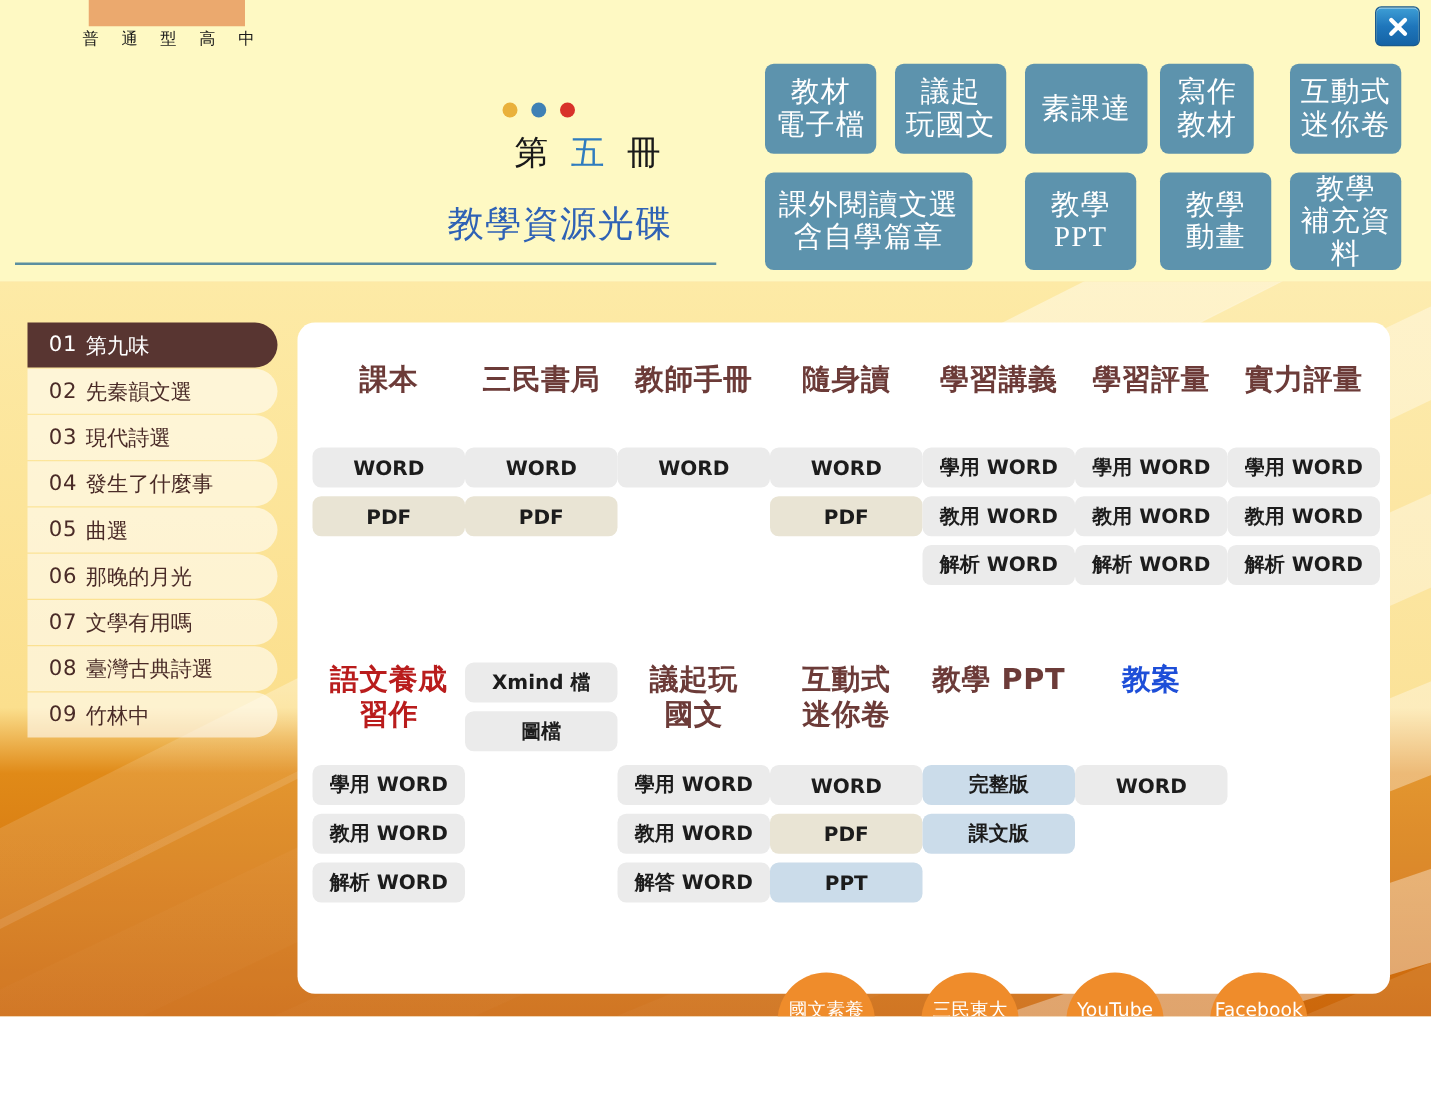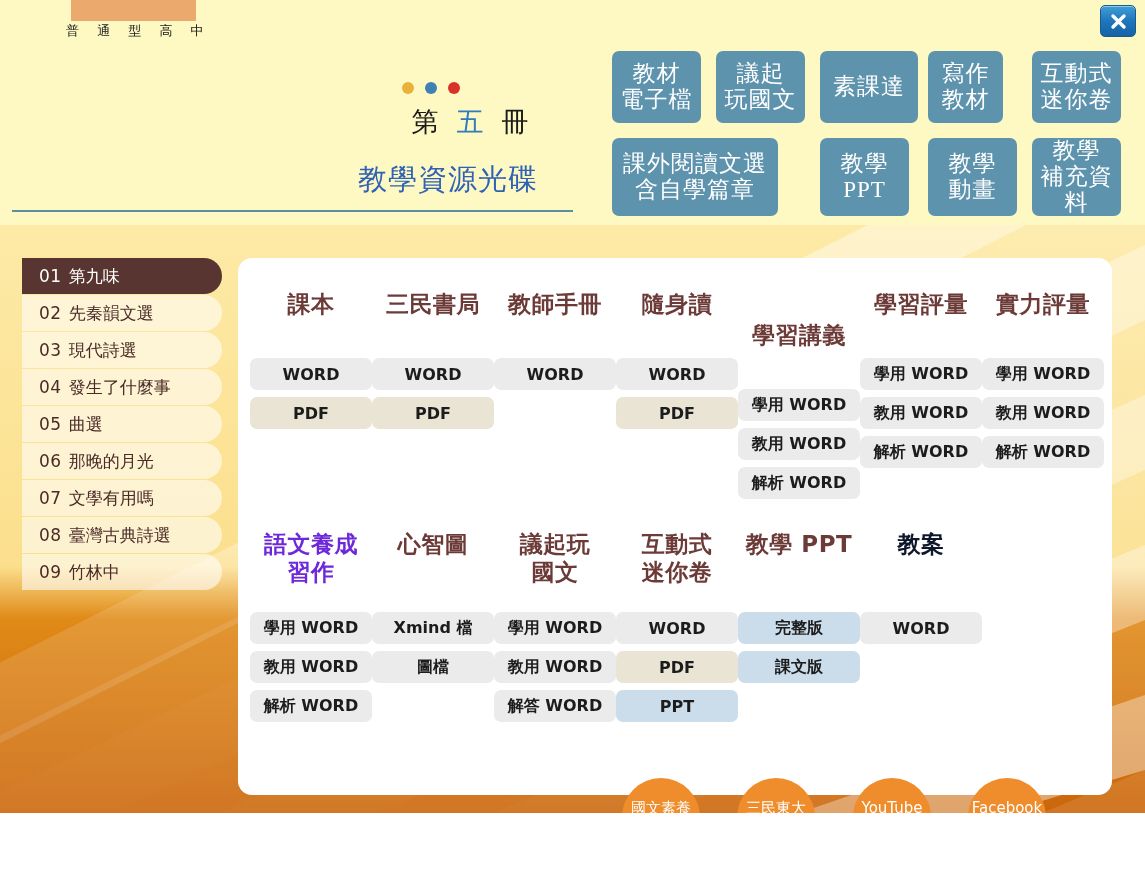--- a/index.html
+++ b/index.html
@@ -328,49 +328,48 @@
         </div>
         <div class="col" style="left: 256px;">
           <div class="col-head" style="color: rgb(108, 59, 56);">教師手冊</div>
           <div class="file-btn word">WORD</div>
         </div>
         <div class="col" style="left: 378px;">
           <div class="col-head" style="color: rgb(108, 59, 56);">隨身讀</div>
           <div class="file-btn word">WORD</div>
           <div class="file-btn pdf">PDF</div>
         </div>
-        <div class="col" style="left: 500px; margin-top: 31px;">
+        <div class="col" style="left: 500px;">
           <div class="col-head" style="color: rgb(108, 59, 56);">學習講義</div>
           <div class="file-btn word">學用 WORD</div>
           <div class="file-btn word">教用 WORD</div>
           <div class="file-btn word">解析 WORD</div>
         </div>
         <div class="col" style="left: 622px;">
           <div class="col-head" style="color: rgb(108, 59, 56);">學習評量</div>
           <div class="file-btn word">學用 WORD</div>
           <div class="file-btn word">教用 WORD</div>
           <div class="file-btn word">解析 WORD</div>
         </div>
         <div class="col" style="left: 744px;">
           <div class="col-head" style="color: rgb(108, 59, 56);">實力評量</div>
           <div class="file-btn word">學用 WORD</div>
           <div class="file-btn word">教用 WORD</div>
           <div class="file-btn word">解析 WORD</div>
         </div>
       </div>
     <div class="grid-section" id="section-b">
         <div class="col" style="left: 12px;">
-          <div class="col-head" style="color: #6d28d9;">語文養成
+          <div class="col-head" style="color: #b91c1c;">語文養成
 習作</div>
           <div class="file-btn word">學用 WORD</div>
           <div class="file-btn word">教用 WORD</div>
           <div class="file-btn word">解析 WORD</div>
         </div>
         <div class="col" style="left: 134px;">
-          <div class="col-head" style="color: rgb(108, 59, 56);">心智圖</div>
           <div class="file-btn word">Xmind 檔</div>
           <div class="file-btn word">圖檔</div>
         </div>
         <div class="col" style="left: 256px;">
           <div class="col-head" style="color: rgb(108, 59, 56);">議起玩
 國文</div>
           <div class="file-btn word">學用 WORD</div>
           <div class="file-btn word">教用 WORD</div>
           <div class="file-btn word">解答 WORD</div>
         </div>
@@ -380,21 +379,21 @@
           <div class="file-btn word">WORD</div>
           <div class="file-btn pdf">PDF</div>
           <div class="file-btn ppt">PPT</div>
         </div>
         <div class="col" style="left: 500px;">
           <div class="col-head" style="color: rgb(108, 59, 56);">教學 PPT</div>
           <div class="file-btn ppt">完整版</div>
           <div class="file-btn ppt">課文版</div>
         </div>
         <div class="col" style="left: 622px;">
-          <div class="col-head" style="color: #0f172a;">教案</div>
+          <div class="col-head" style="color: #1d4ed8;">教案</div>
           <div class="file-btn word">WORD</div>
         </div>
       </div>
   </div>
 
   <div id="footer-logo">
     <svg class="mark" width="74" height="30" viewBox="0 0 74 30">
       <g fill="none" stroke="#ffffff" stroke-width="2.4">
         <path d="M2 28 A11 11 0 0 1 24 28"></path>
         <path d="M9 28 A6 7 0 0 1 20 28"></path>

